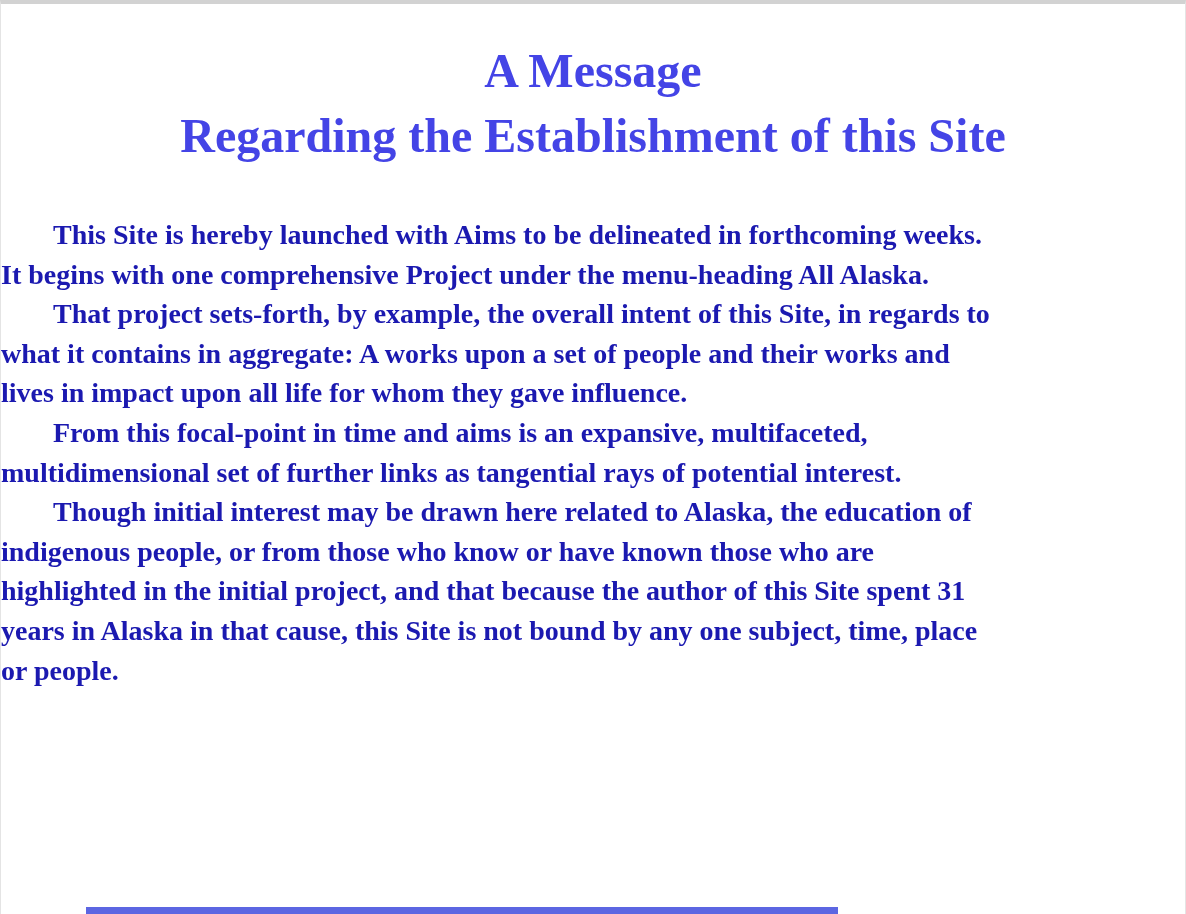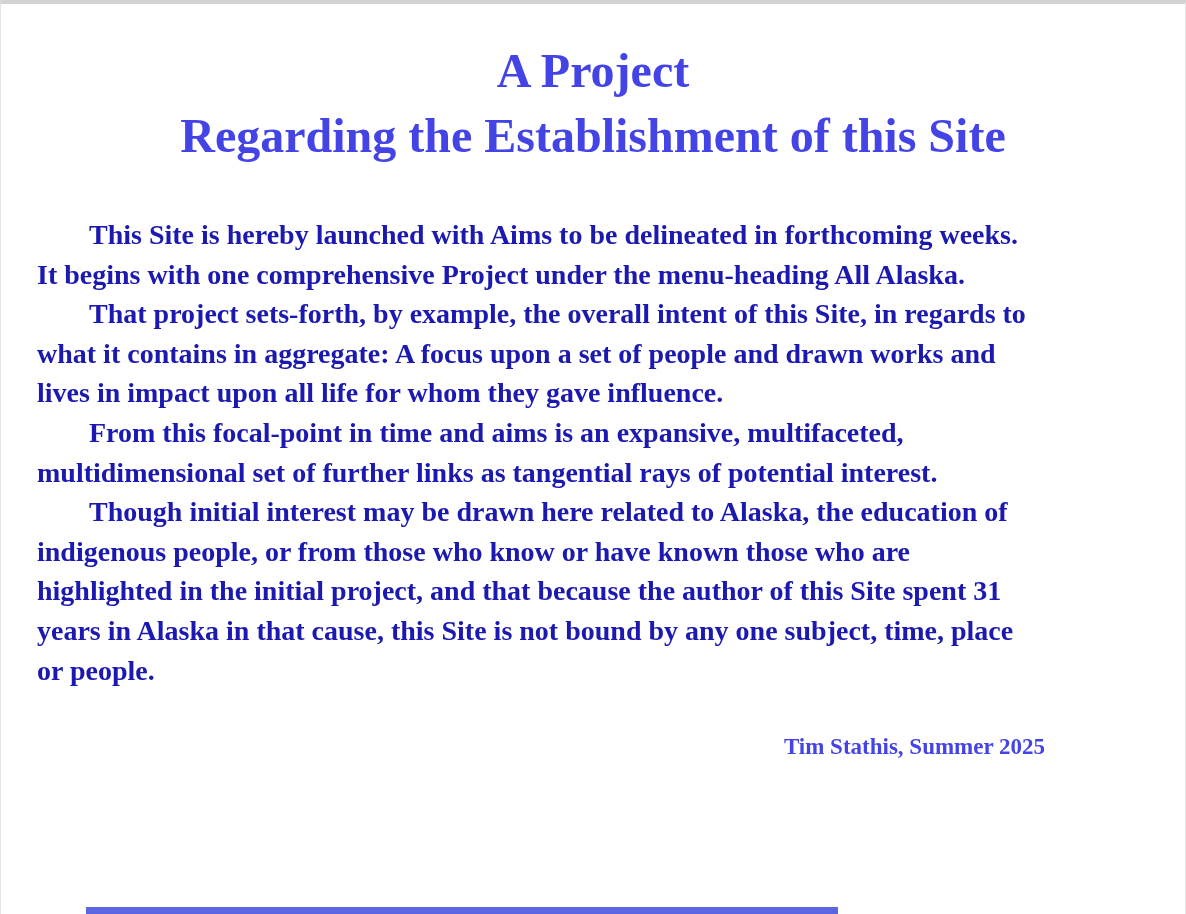--- a/index.html
+++ b/index.html
@@ -27,21 +27,20 @@
     line-height: 65px;
     color: var(--title-color);
     white-space: pre-line;
   }
   .content {
     margin-top: 47px;
     padding-right: 30px;
     font-size: 28px;
     line-height: 39.6px;
     color: var(--body-color);
-    margin-left: 36px;
   }
   .content p {
     margin: 0;
     text-indent: 52px;
     white-space: pre;
   }
   .signature {
     margin-top: 40px;
     margin-right: 140px;
     text-align: right;
@@ -56,35 +55,34 @@
     width: 752px;
     height: 7px;
     background: var(--bar-color);
   }
 </style>
 </head>
 <body>
 
 <div class="page" style="border-top-color: rgb(210, 210, 210);">
 
-  <div class="title">A Project
+  <div class="title">A Message
 Regarding the Establishment of this Site</div>
 
   <div class="content">
     <p>This Site is hereby launched with Aims to be delineated in forthcoming weeks.
 It begins with one comprehensive Project under the menu-heading All Alaska.</p>
     <p>That project sets-forth, by example, the overall intent of this Site, in regards to
-what it contains in aggregate: A focus upon a set of people and drawn works and
+what it contains in aggregate: A works upon a set of people and their works and
 lives in impact upon all life for whom they gave influence.</p>
     <p>From this focal-point in time and aims is an expansive, multifaceted,
 multidimensional set of further links as tangential rays of potential interest.</p>
     <p>Though initial interest may be drawn here related to Alaska, the education of
 indigenous people, or from those who know or have known those who are
 highlighted in the initial project, and that because the author of this Site spent 31
 years in Alaska in that cause, this Site is not bound by any one subject, time, place
 or people.</p>
   </div>
 
-  <div class="signature">Tim Stathis, Summer 2025</div>
 
   <div class="bottom-bar"></div>
 
 </div>
 
 </body></html>

